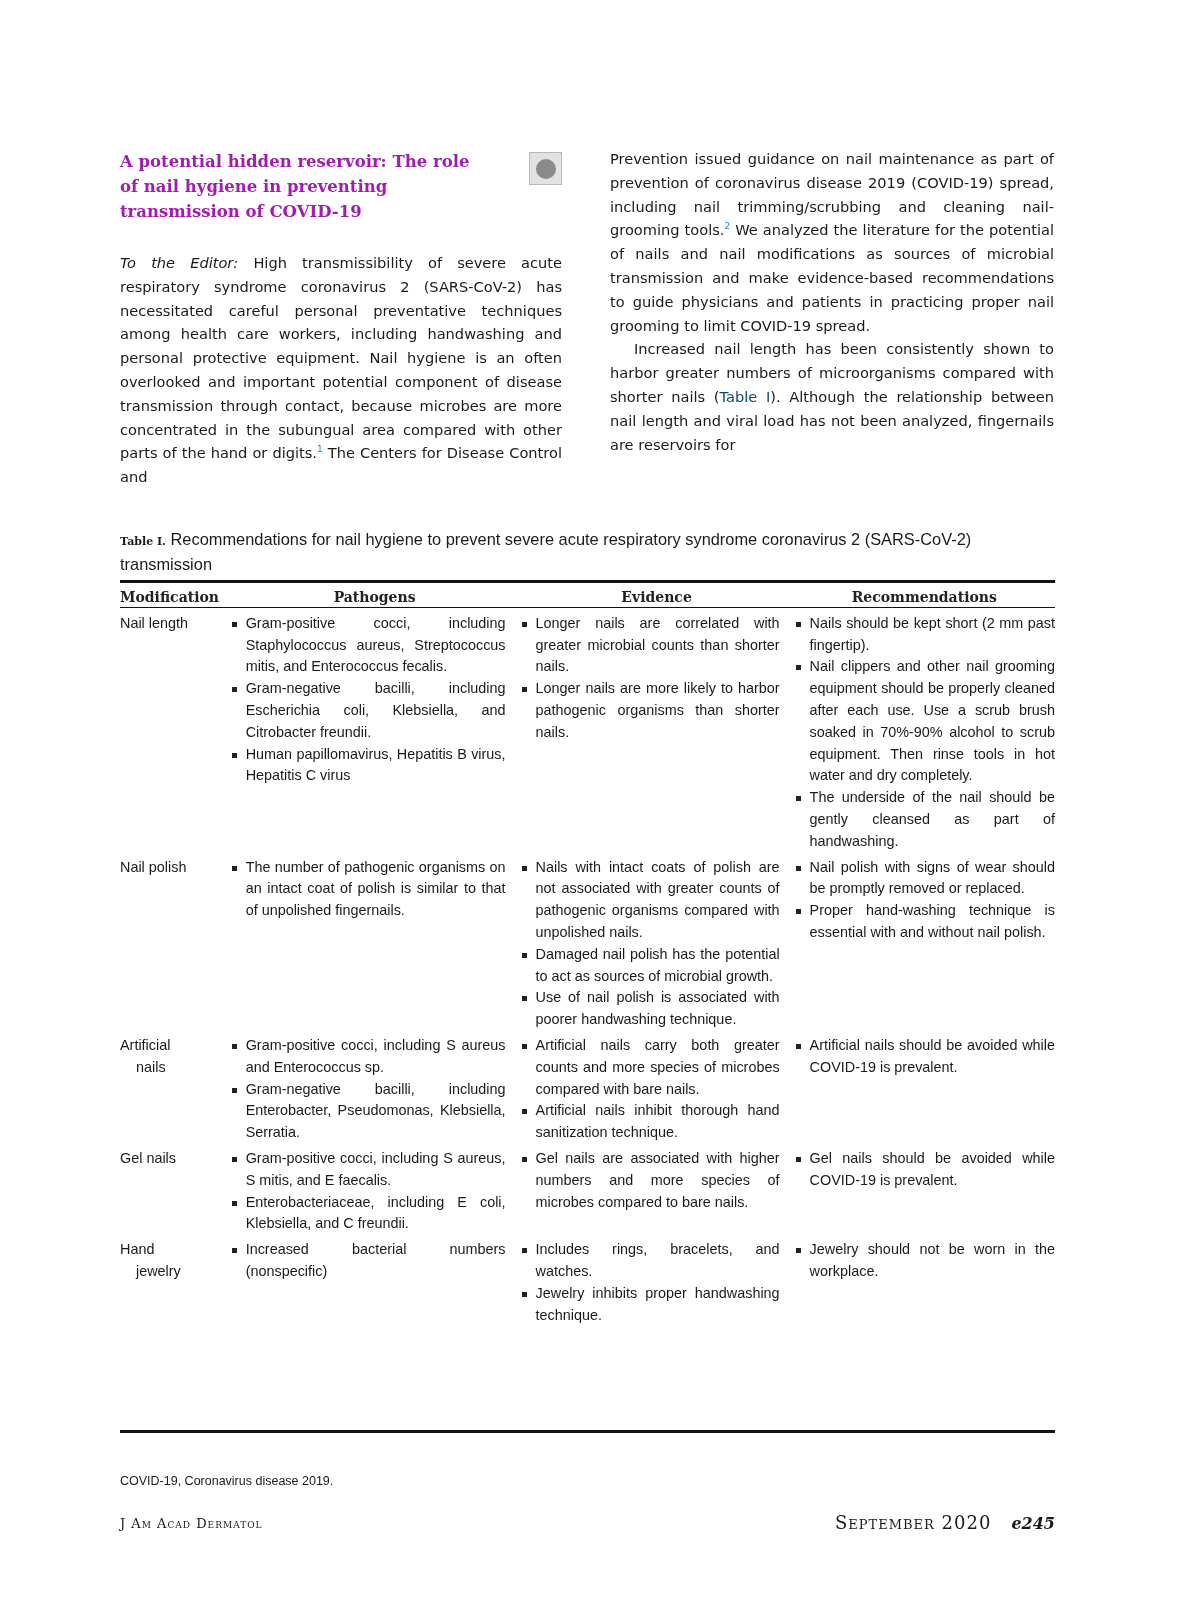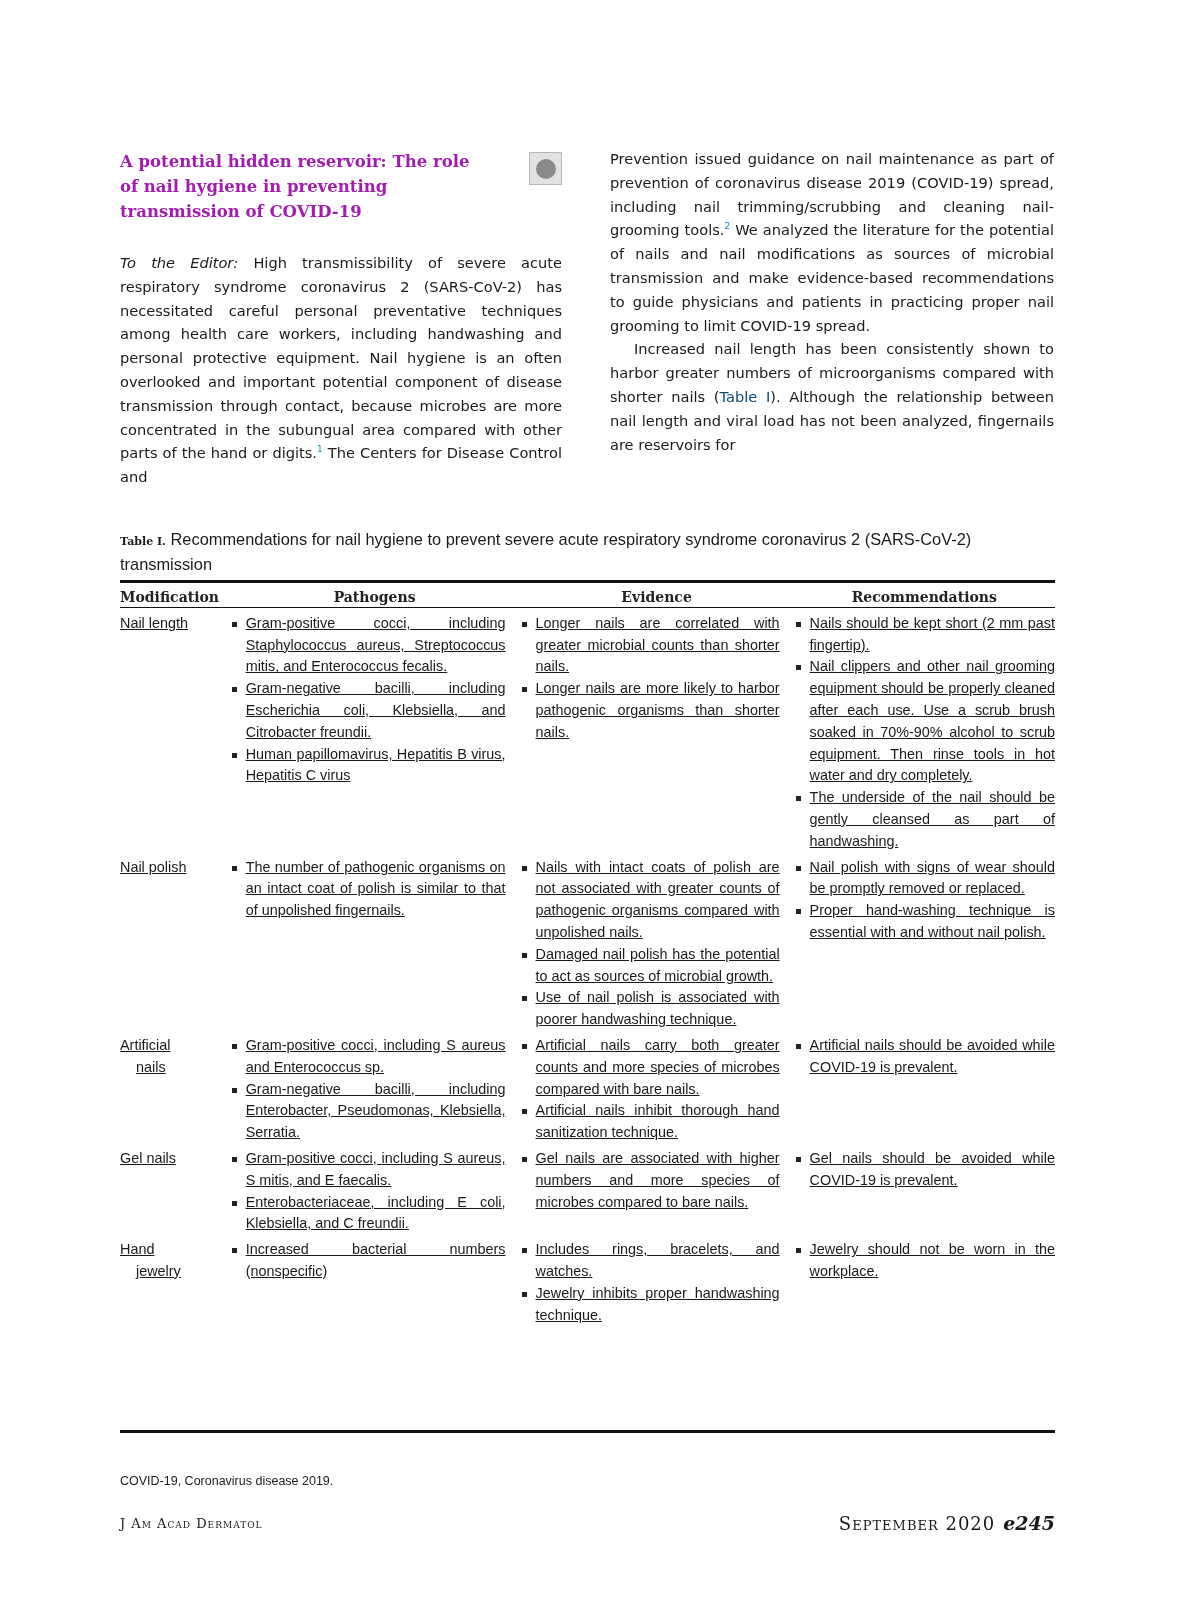--- a/index.html
+++ b/index.html
@@ -39,21 +39,21 @@
 
   table.t {
     position: absolute; left: 120px; top: 587px; width: 935px; border-collapse: collapse;
     font-family: "Liberation Sans", sans-serif; font-size: 14.4px; line-height: 21.8px; color: #1a1a1a;
   }
   table.t th {
     font-family: "DejaVu Serif", serif; font-weight: bold; font-size: 14px; height: 20px;
     padding: 0; vertical-align: middle; text-align: center; color: #222;
   }
   table.t th.c0 { text-align: left; }
-  table.t td { vertical-align: top; padding: 4px 0 0 0; text-decoration: underline; }
+  table.t td { vertical-align: top; padding: 4px 0 0 0; }
   table.t td.c0 { width: 110px; }
   table.t td.c0 .mod { display: block; }
   table.t td.c1 { width: 280px; padding-right: 14px; }
   table.t td.c2 { width: 265px; padding-right: 14px; }
   table.t td.c3 { width: 265px; }
   ul.b { list-style: none; margin: 0; padding: 0; }
   ul.b li { position: relative; padding-left: 16px; text-align: justify; }
   ul.b li::before {
     content: ""; position: absolute; left: 2px; top: 9px; width: 5px; height: 5px; background: #222;
   }
@@ -65,21 +65,21 @@
   }
   .footer-left {
     position: absolute; left: 120px; top: 1516px; font-family: "DejaVu Serif", serif; font-size: 13px;
     font-variant: small-caps; letter-spacing: 1px; color: #1a1a1a;
   }
   .footer-right {
     position: absolute; right: 145px; top: 1512px; font-family: "DejaVu Serif", serif; font-size: 14px;
     color: #1a1a1a;
   }
   .footer-right .date { font-variant: small-caps; letter-spacing: 1px; font-size: 18px; }
-  .footer-right .page { font-weight: bold; font-style: italic; font-size: 19px; margin-left: 8px; }
+  .footer-right .page { font-weight: bold; font-style: italic; font-size: 16px; margin-left: 20px; }
 </style>
 </head>
 <body>
 
 <div class="title">A potential hidden reservoir: The role of nail hygiene in preventing transmission of COVID-19</div>
 
 <div class="crossmark">
   <span class="dot"></span>
 </div>
 

